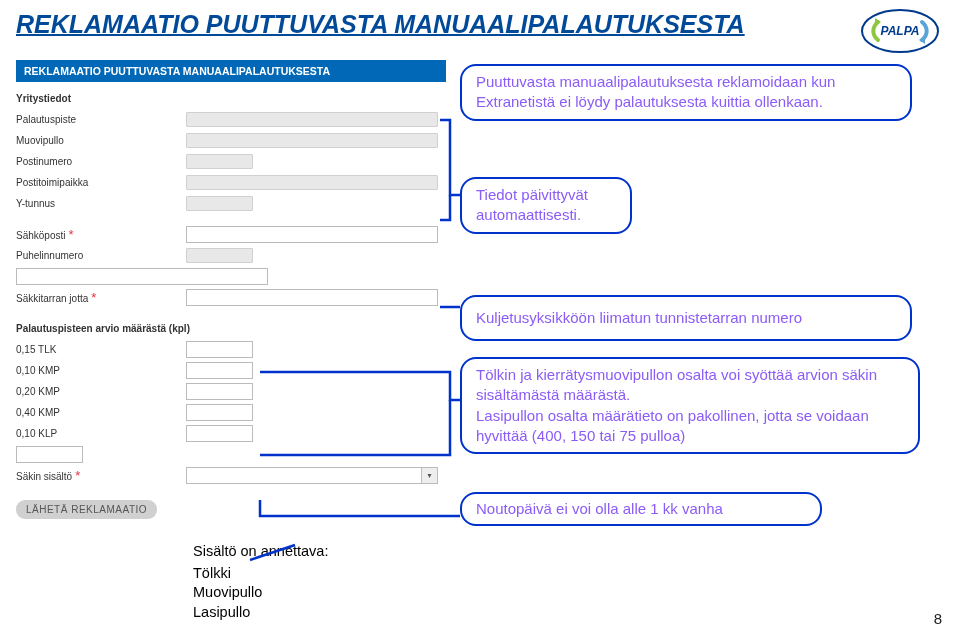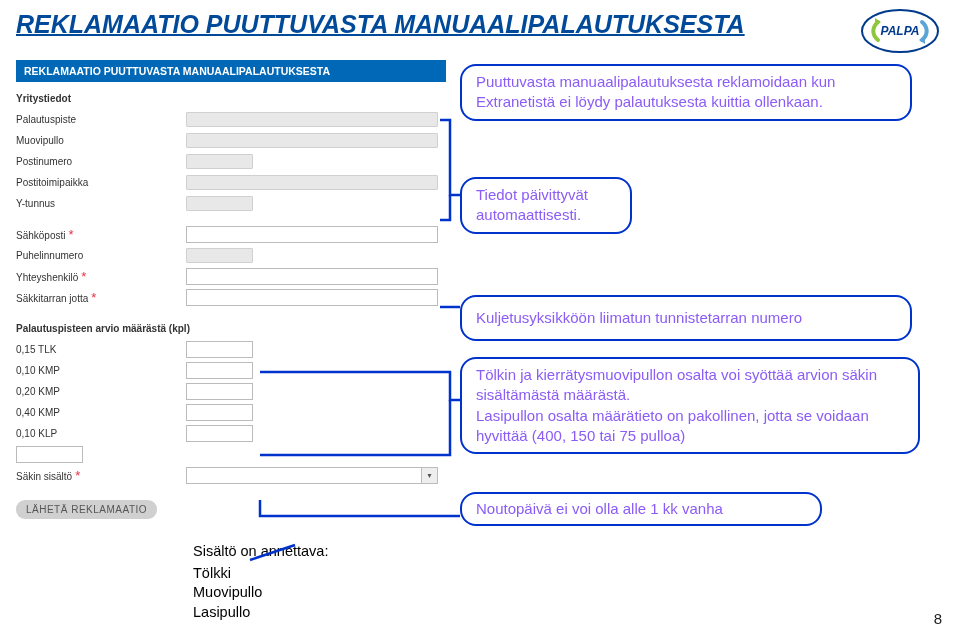--- a/index.html
+++ b/index.html
@@ -78,21 +78,20 @@
 
   <div class="row">
       <div class="label"><span>Sähköposti</span><span class="req">*</span></div>
       <div class="wf w210"></div>
     </div>
   <div class="row">
       <div class="label">Puhelinnumero</div>
       <div class="field w65"></div>
     </div>
   <div class="row">
-      <div class="label"><span>Yhteyshenkilö</span><span class="req">*</span></div>
       <div class="wf w210"></div>
     </div>
   <div class="row">
       <div class="label"><span>Säkkitarran jotta</span><span class="req">*</span></div>
       <div class="wf w210"></div>
     </div>
 
   <div class="section-spacer"></div>
 
   <div class="row">

